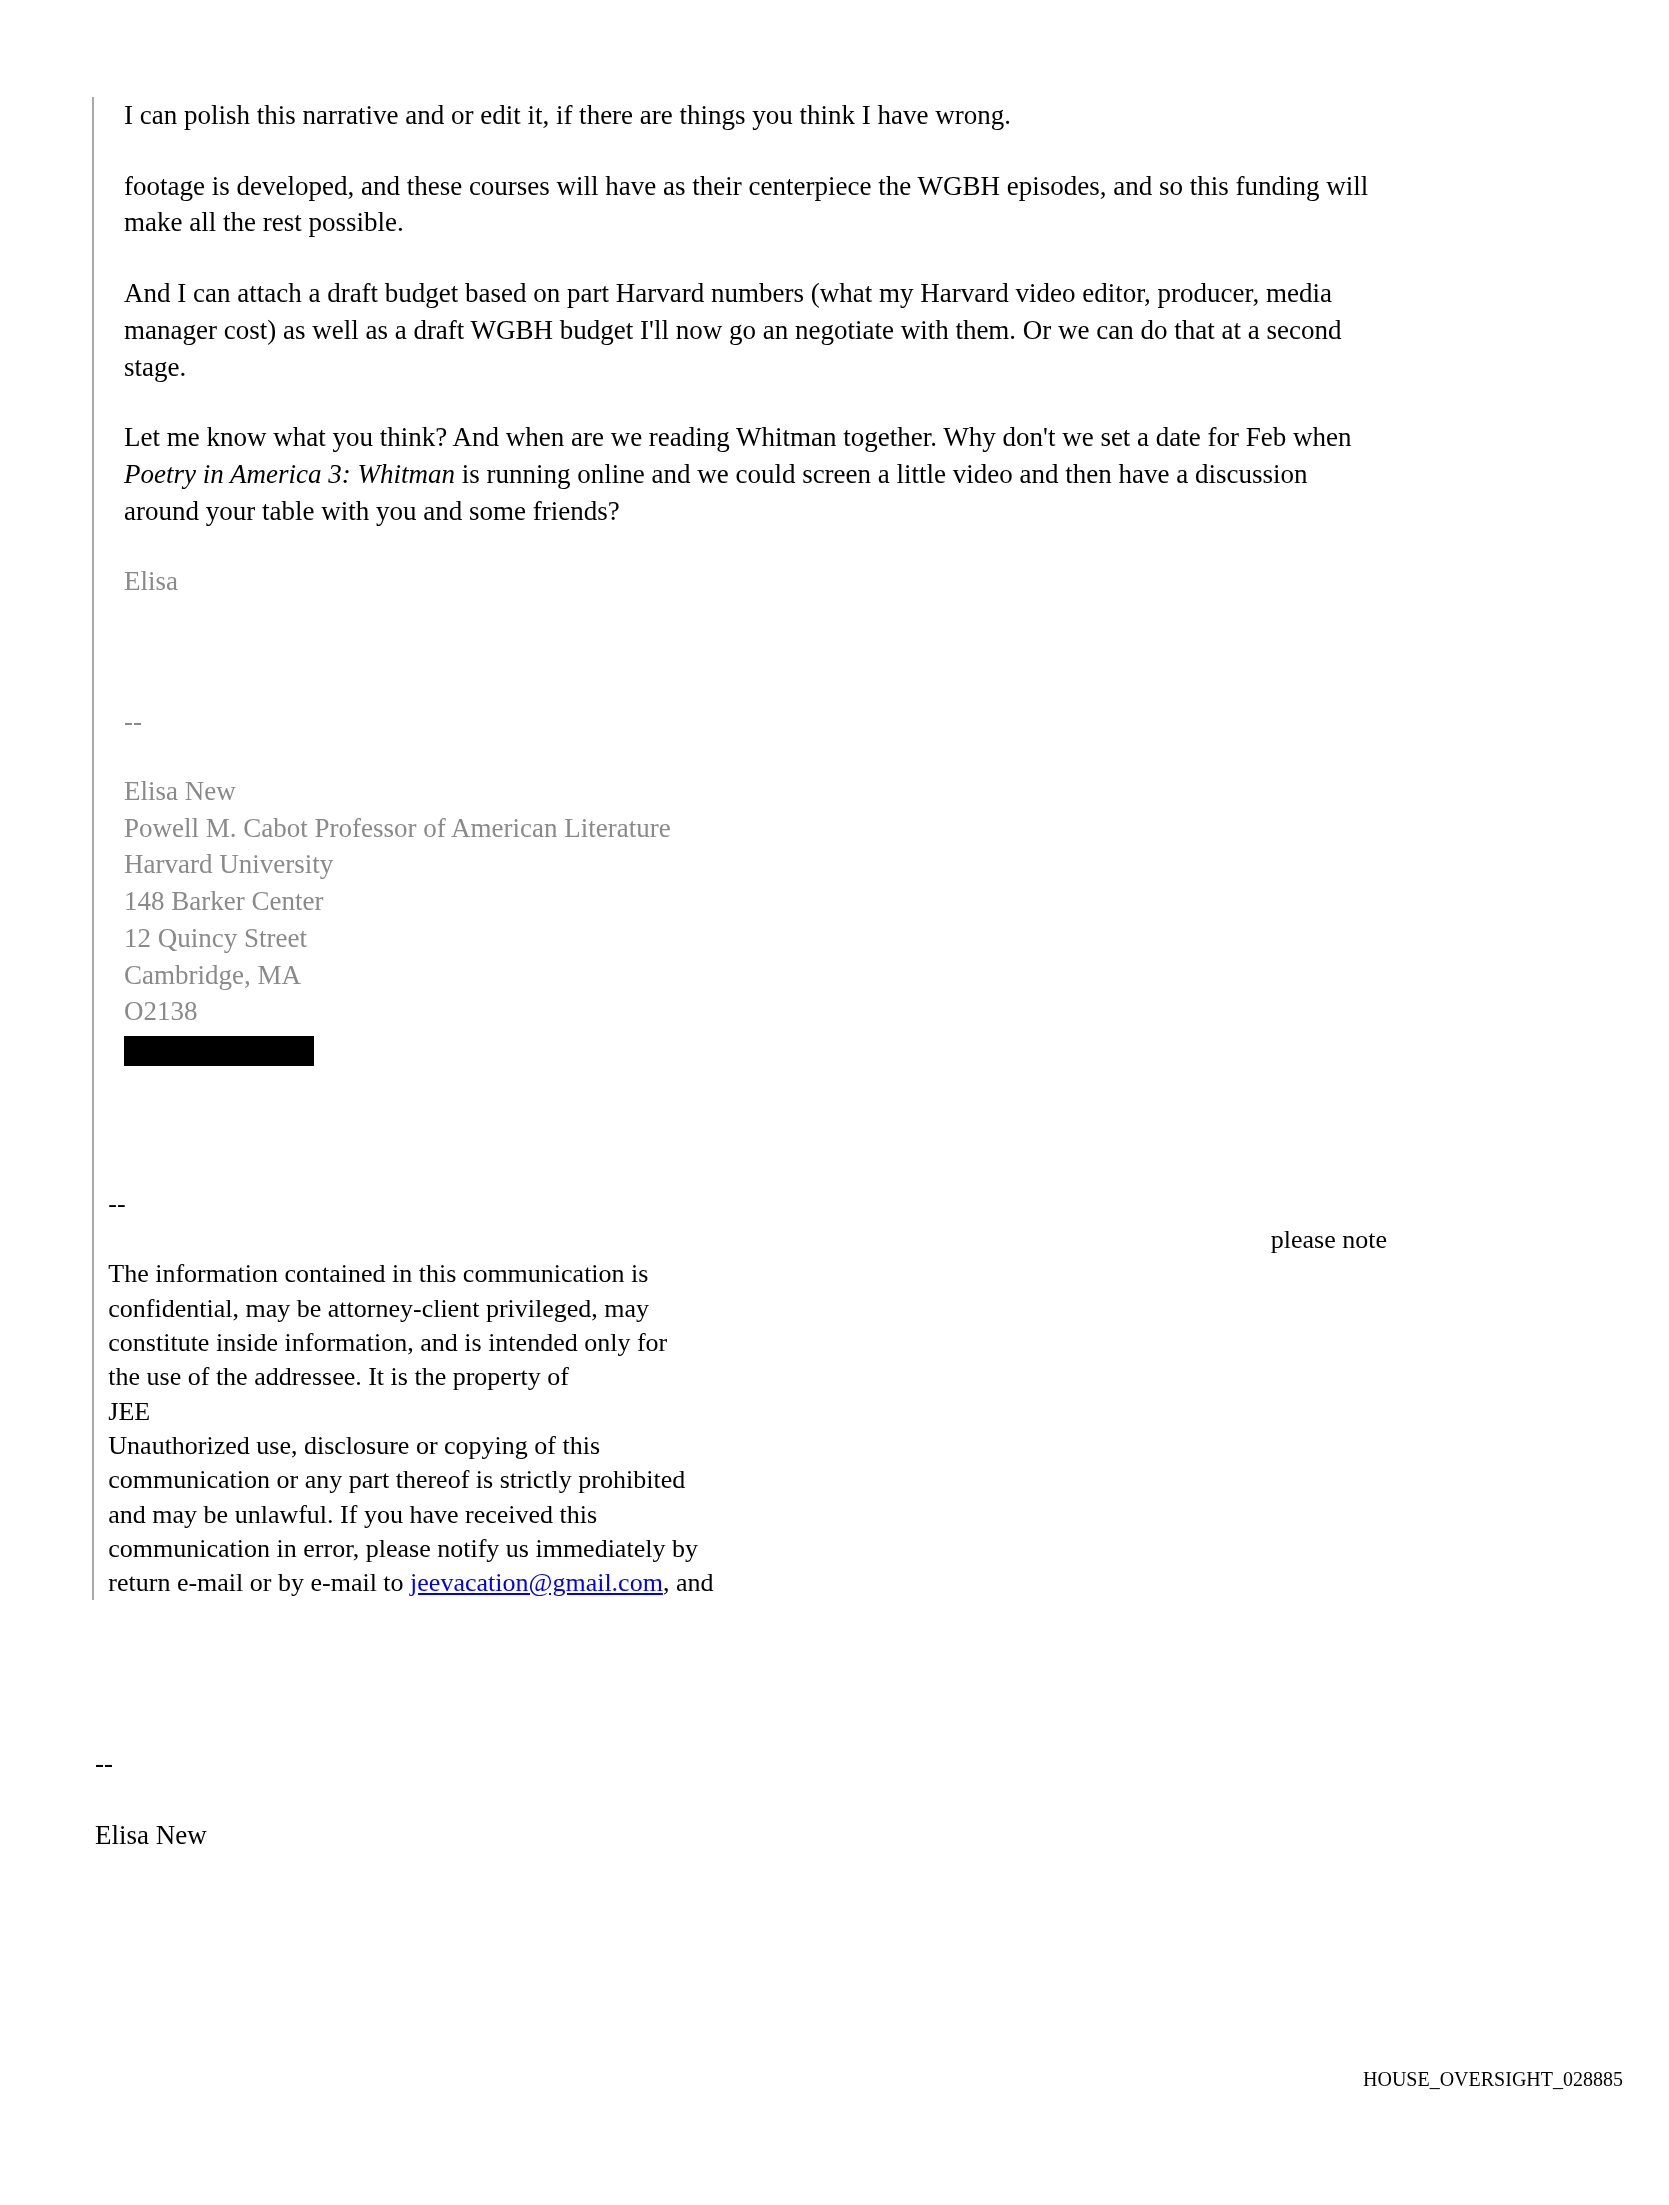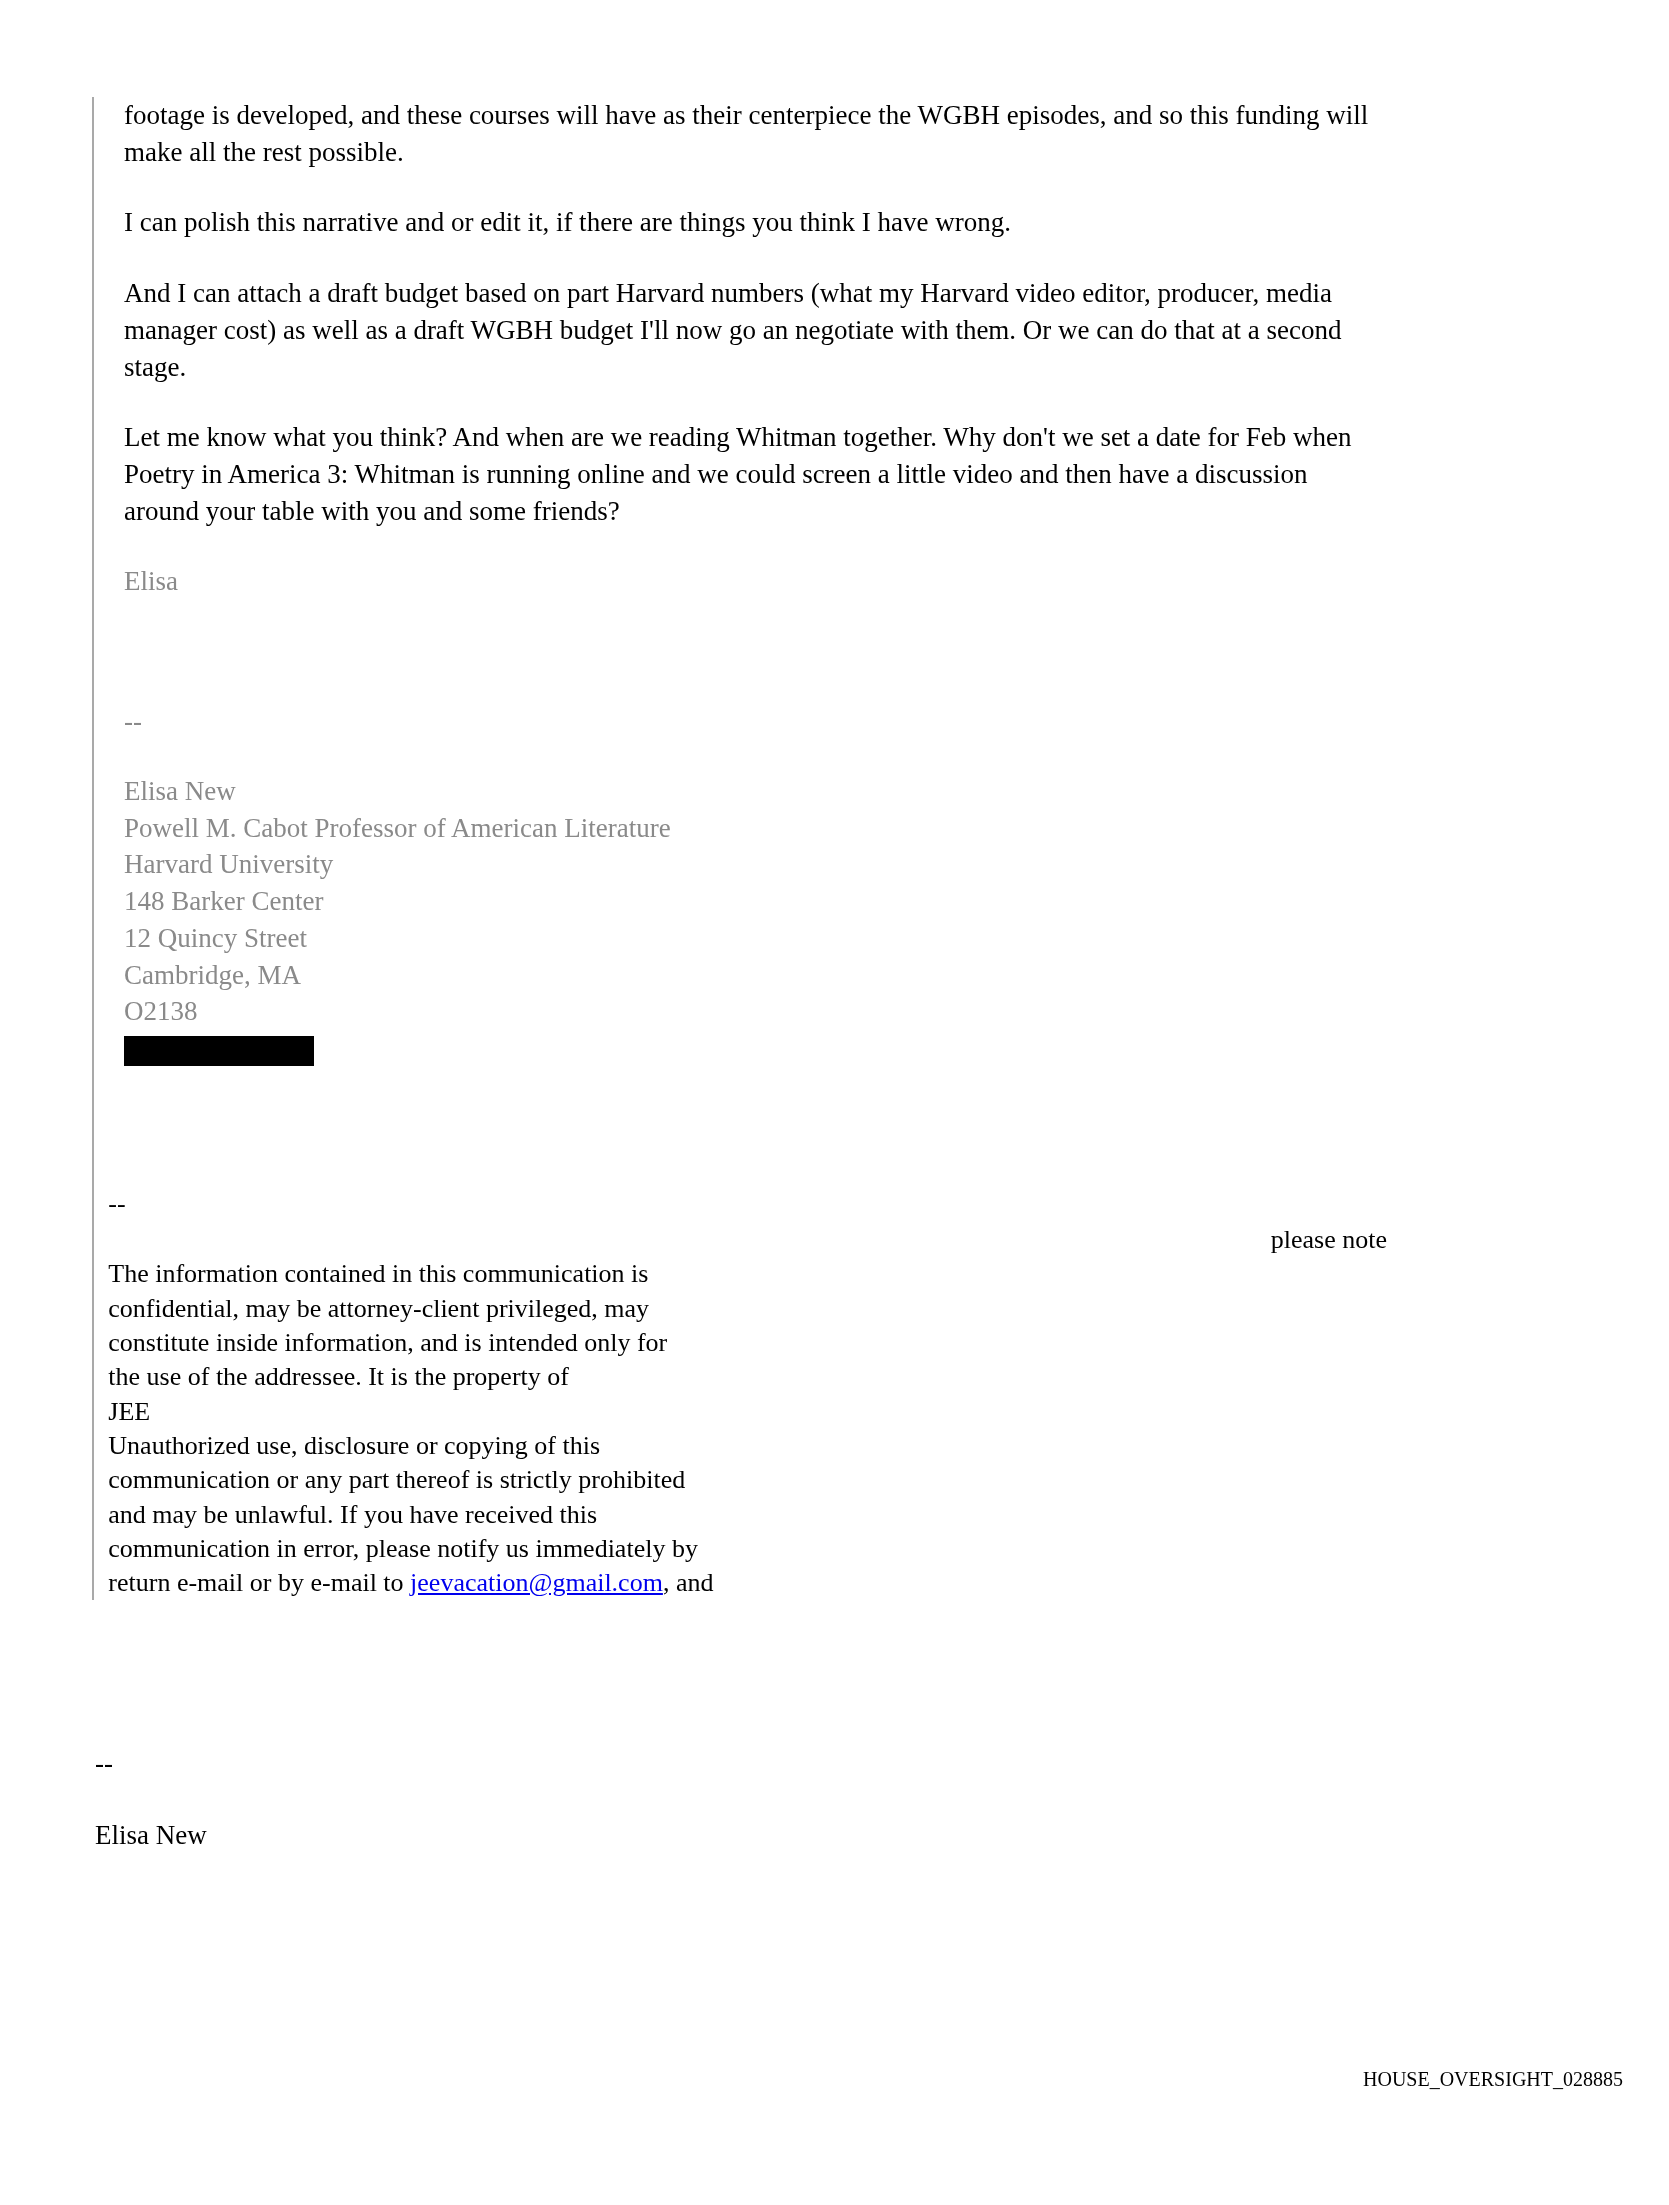--- a/index.html
+++ b/index.html
@@ -24,21 +24,21 @@
     border-left: 2px solid #a9a9a9;
     padding-left: 30px;
   }
   .body-text {
     font-size: 27px;
     line-height: 1.36;
     max-width: 1263px;
   }
   .para { margin-bottom: 34px; }
   .gray { color: #8a8a8a; }
-  .italic { }
+  .italic { font-style: italic; }
 
   .sig-sep { margin-top: 103px; margin-bottom: 33px; }
   .sig-line { font-size: 27px; line-height: 1.36; }
 
   .redaction-bar {
     width: 190px;
     height: 30px;
     background: #000000;
     margin-top: 6.5px;
   }
@@ -79,23 +79,23 @@
   }
 </style>
 </head>
 <body>
 
 <div class="page">
 
   <blockquote class="quote">
     <div class="body-text">
 
+      <p class="para">I can polish this narrative and or edit it, if there are things you think I have wrong.</p>
+
       <p class="para">footage is developed, and these courses will have as their centerpiece the WGBH episodes, and so this funding will make all the rest possible.</p>
-
-      <p class="para">I can polish this narrative and or edit it, if there are things you think I have wrong.</p>
 
       <p class="para">And I can attach a draft budget based on part Harvard numbers (what my Harvard video editor, producer, media manager cost) as well as a draft WGBH budget I'll now go an negotiate with them. Or we can do that at a second stage.</p>
 
       <p class="para"><span>Let me know what you think? And when are we reading Whitman together. Why don't we set a date for Feb when </span><span class="italic">Poetry in America 3: Whitman</span><span> is running online and we could screen a little video and then have a discussion around your table with you and some friends?</span></p>
 
       <p class="para gray">Elisa</p>
 
       <div class="sig-sep gray">--</div>
 
       <div class="signature">

